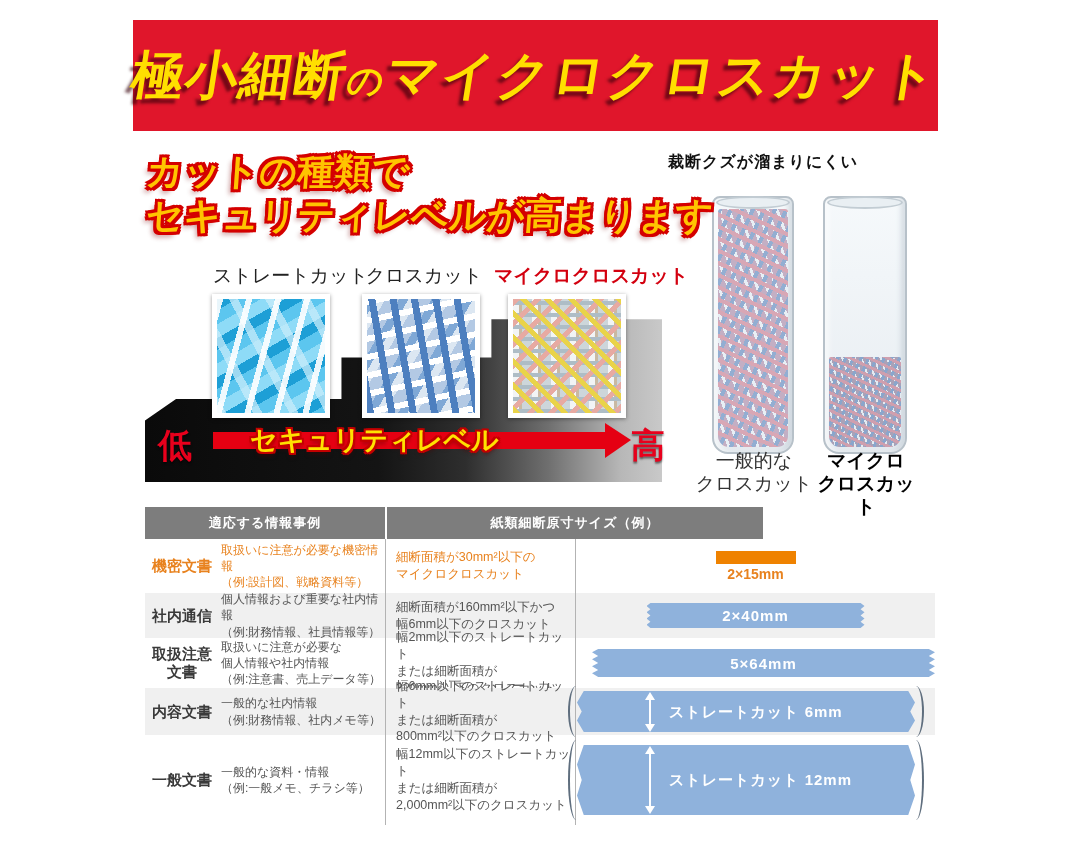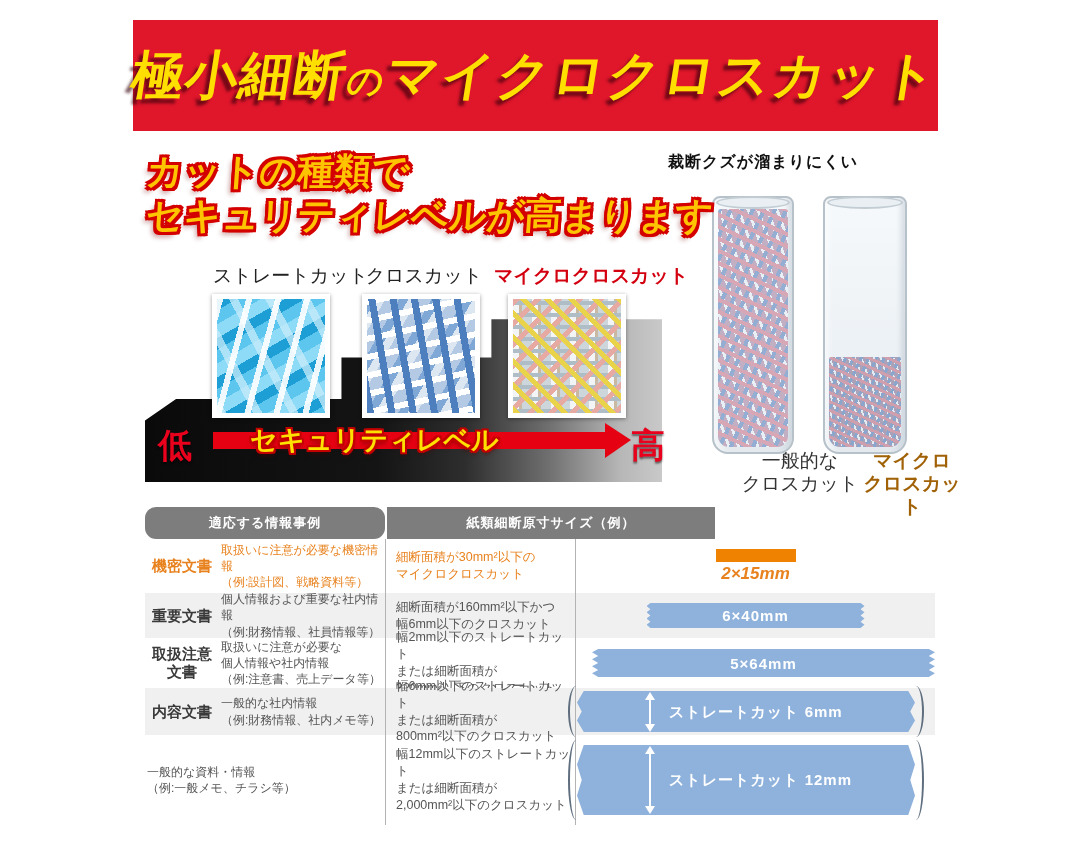--- a/index.html
+++ b/index.html
@@ -125,33 +125,33 @@
   .cyl-fill-full { top:11px; bottom:5px; }
   .cyl-fill-low {
     bottom:5px; height:90px; border-radius:2px 2px 11px 11px;
     background-color:#a9a2b8;
     background-image:
       repeating-linear-gradient(25deg, #cf9fae 0 3px, transparent 3px 8px),
       repeating-linear-gradient(115deg, #8aa6cc 0 3px, transparent 3px 7px),
       repeating-linear-gradient(70deg, #e3ebf2 0 2px, transparent 2px 6px);
   }
   .cyl-label {
-    position:absolute; top:450px; font-size:19px; line-height:1.2; text-align:center;margin-left:46px;
+    position:absolute; top:450px; font-size:19px; line-height:1.2; text-align:center;
   }
   .cyl-label-left { left:692px; width:124px; color:#333; }
-  .cyl-label-right { left:814px; width:104px; color:#a16207; font-weight:bold; }
+  .cyl-label-right { left:814px; width:104px; color:#000000; font-weight:bold; }
 
   
   .sec-table { position:absolute; left:145px; top:507px; width:790px; }
   .t-head { display:flex; gap:2px; height:32px; }
   .t-head-cell {
     background:#7d7d7d; color:#fff; font-size:13px; font-weight:bold; letter-spacing:1px;
     display:flex; align-items:center; justify-content:center;
   }
-  .hc1 { width:240px;border-radius:11px; } .hc2 { width:188px; } .hc3 { width:328px; }
+  .hc1 { width:240px; } .hc2 { width:188px; } .hc3 { width:376px; }
 
   .t-row { display:flex; position:relative; }
   .t-row.alt { background:#f0f0f0; }
   .col1 { width:240px; display:flex; }
   .col2 {
     width:190px; border-left:1px solid #b3b3b3; display:flex; align-items:center;
     padding:2px 4px 2px 10px; font-size:12.5px; color:#555; line-height:1.35;
   }
   .col3 {
     width:360px; border-left:1px solid #b3b3b3; position:relative;
@@ -165,21 +165,21 @@
     flex:1; display:flex; align-items:center; font-size:12px; color:#555; line-height:1.35;
     padding:2px 2px 2px 2px;
   }
   .row-confidential .cat, .row-confidential .desc, .row-confidential .col2 { color:#e8821e; }
 
   .r1 { height:54px; } .r2 { height:45px; } .r3 { height:50px; } .r4 { height:47px; } .r5 { height:90px; }
 
   
   .sample-micro { display:flex; flex-direction:column; align-items:center; }
   .bar-orange { width:80px; height:13px; background:#ef8200; }
-  .bar-orange-label { margin-top:2px; font-size:17px; font-weight:bold; color:#e8821e;font-style:italic; }
+  .bar-orange-label { margin-top:2px; font-size:14px; font-weight:bold; color:#e8821e; }
 
   .strip {
     background:#8fb2dc; color:#fff; font-size:15px; font-weight:bold;
     display:flex; align-items:center; justify-content:center; letter-spacing:1px;
   }
   .strip-zigzag {
     clip-path:polygon(1.8% 0,98.2% 0,100% 12%,98.2% 25%,100% 37%,98.2% 50%,100% 62%,98.2% 75%,100% 87%,98.2% 100%,1.8% 100%,0 87%,1.8% 75%,0 62%,1.8% 50%,0 37%,1.8% 25%,0 12%);
   }
   .strip-40 { width:218px; height:25px; }
   .strip-64 { position:absolute; left:16px; width:343px; height:28px; }
@@ -273,29 +273,29 @@
       <div class="col3">
         <div class="sample-micro">
           <div class="bar-orange"></div>
           <div class="bar-orange-label">2×15mm</div>
         </div>
       </div>
     </div>
 
     <div class="t-row r2 alt">
       <div class="col1">
-        <div class="cat pre">重要文書</div>
+        <div class="cat pre">社内通信</div>
         <div class="desc pre">個人情報および重要な社内情報
 （例:財務情報、社員情報等）</div>
       </div>
       <div class="col2 pre">細断面積が160mm²以下かつ
 幅6mm以下のクロスカット</div>
       <div class="col3">
         <div class="strip strip-zigzag strip-40">
-          <span>6×40mm</span>
+          <span>2×40mm</span>
         </div>
       </div>
     </div>
 
     <div class="t-row r3">
       <div class="col1">
         <div class="cat pre">取扱注意
 文書</div>
         <div class="desc pre">取扱いに注意が必要な
 個人情報や社内情報
@@ -326,20 +326,21 @@
           <div class="paren paren-l"></div>
           <div class="paren paren-r"></div>
           <div class="varrow va4"></div>
           <div class="strip-text">ストレートカット 6mm</div>
         </div>
       </div>
     </div>
 
     <div class="t-row r5">
       <div class="col1">
+        <div class="cat pre">一般文書</div>
         <div class="desc pre">一般的な資料・情報
 （例:一般メモ、チラシ等）</div>
       </div>
       <div class="col2 pre">幅12mm以下のストレートカット
 または細断面積が
 2,000mm²以下のクロスカット</div>
       <div class="col3">
         <div class="strip-wrap sw5">
           <div class="strip-wave"></div>
           <div class="paren paren-l"></div>

